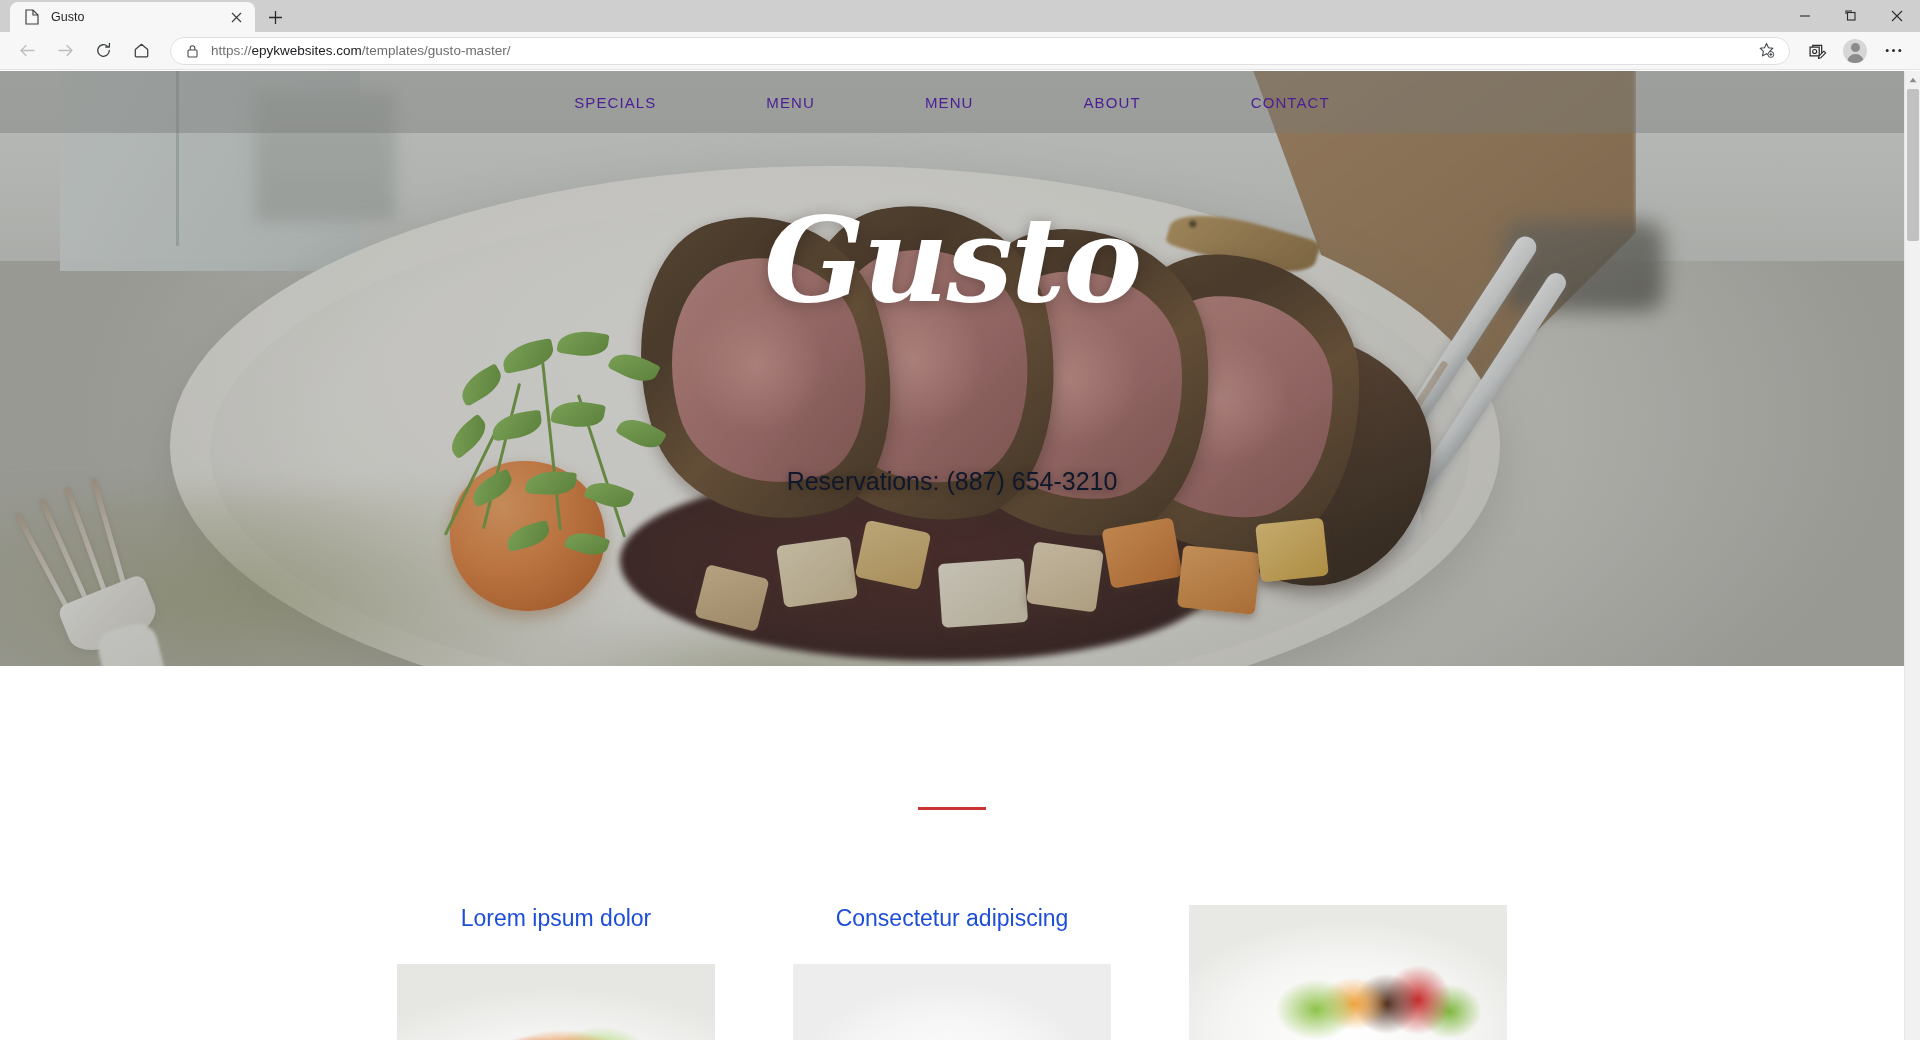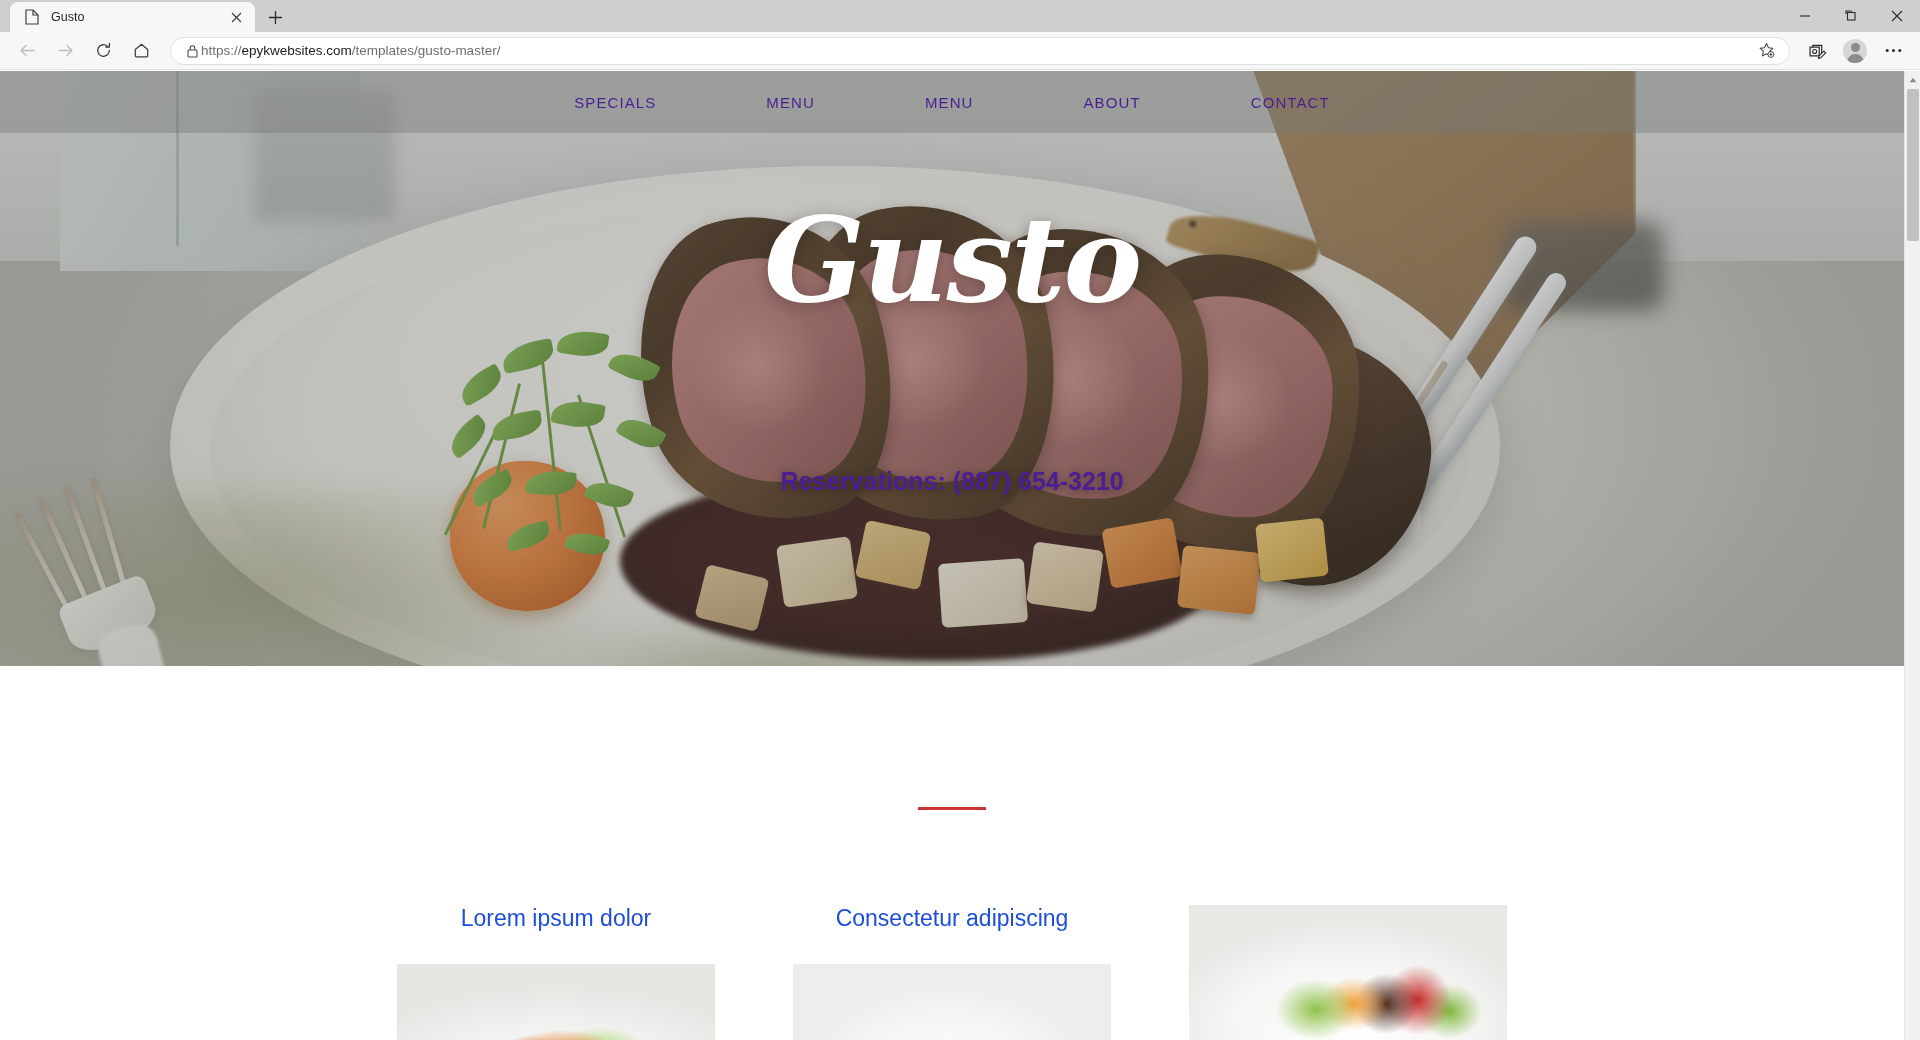--- a/index.html
+++ b/index.html
@@ -65,21 +65,21 @@
   .omnibox {
     flex: 1; height: 28px; margin: 0 8px 0 10px;
     background: #ffffff;
     border-radius: 14px;
     display: flex; align-items: center;
     padding: 0 10px 0 12px;
     border: 1px solid #e0e0e0;
   }
   .omnibox-lock { width: 18px; height: 18px; display: flex; align-items: center; justify-content: center; flex: 0 0 18px; }
   .omnibox-url {
-    flex: 1; font-size: 13.5px; 
+    flex: 1; font-size: 13.5px; margin-left: 10px;
     color: #5f6368; white-space: nowrap; overflow: hidden;
   }
   .omnibox-url b { color: #202124; font-weight: 400; }
   .omnibox-url .dim { color: #6e6e6e; }
   .omnibox-star {
     width: 26px; height: 26px; display: flex; align-items: center; justify-content: center;
     flex: 0 0 26px;
   }
   .tb-right { display: flex; align-items: center; }
   .avatar-btn {
@@ -337,21 +337,21 @@
   .brand {
     font-family: "DejaVu Serif", serif;
     font-style: italic; font-weight: 700;
     font-size: 118px; color: #ffffff;
     line-height: 1; letter-spacing: -2px;
     text-shadow: 0 2px 14px rgba(40,30,25,.35);
     margin-top: -40px;
   }
   .reservations {
     margin-top: 148px;
-    color: #4c1d95; font-size: 25px; font-weight: 700;
+    color: #0f172a; font-size: 25px; font-weight: 400;
     text-shadow: 0 1px 7px rgba(40,30,25,.5);
   }
 
   
   .specials { background: #ffffff; padding-top: 108px; }
   .section-title {
     text-align: center; font-size: 37px; color: #3c4043;
     font-weight: 400; letter-spacing: 1.2px;
   }
   .divider {

